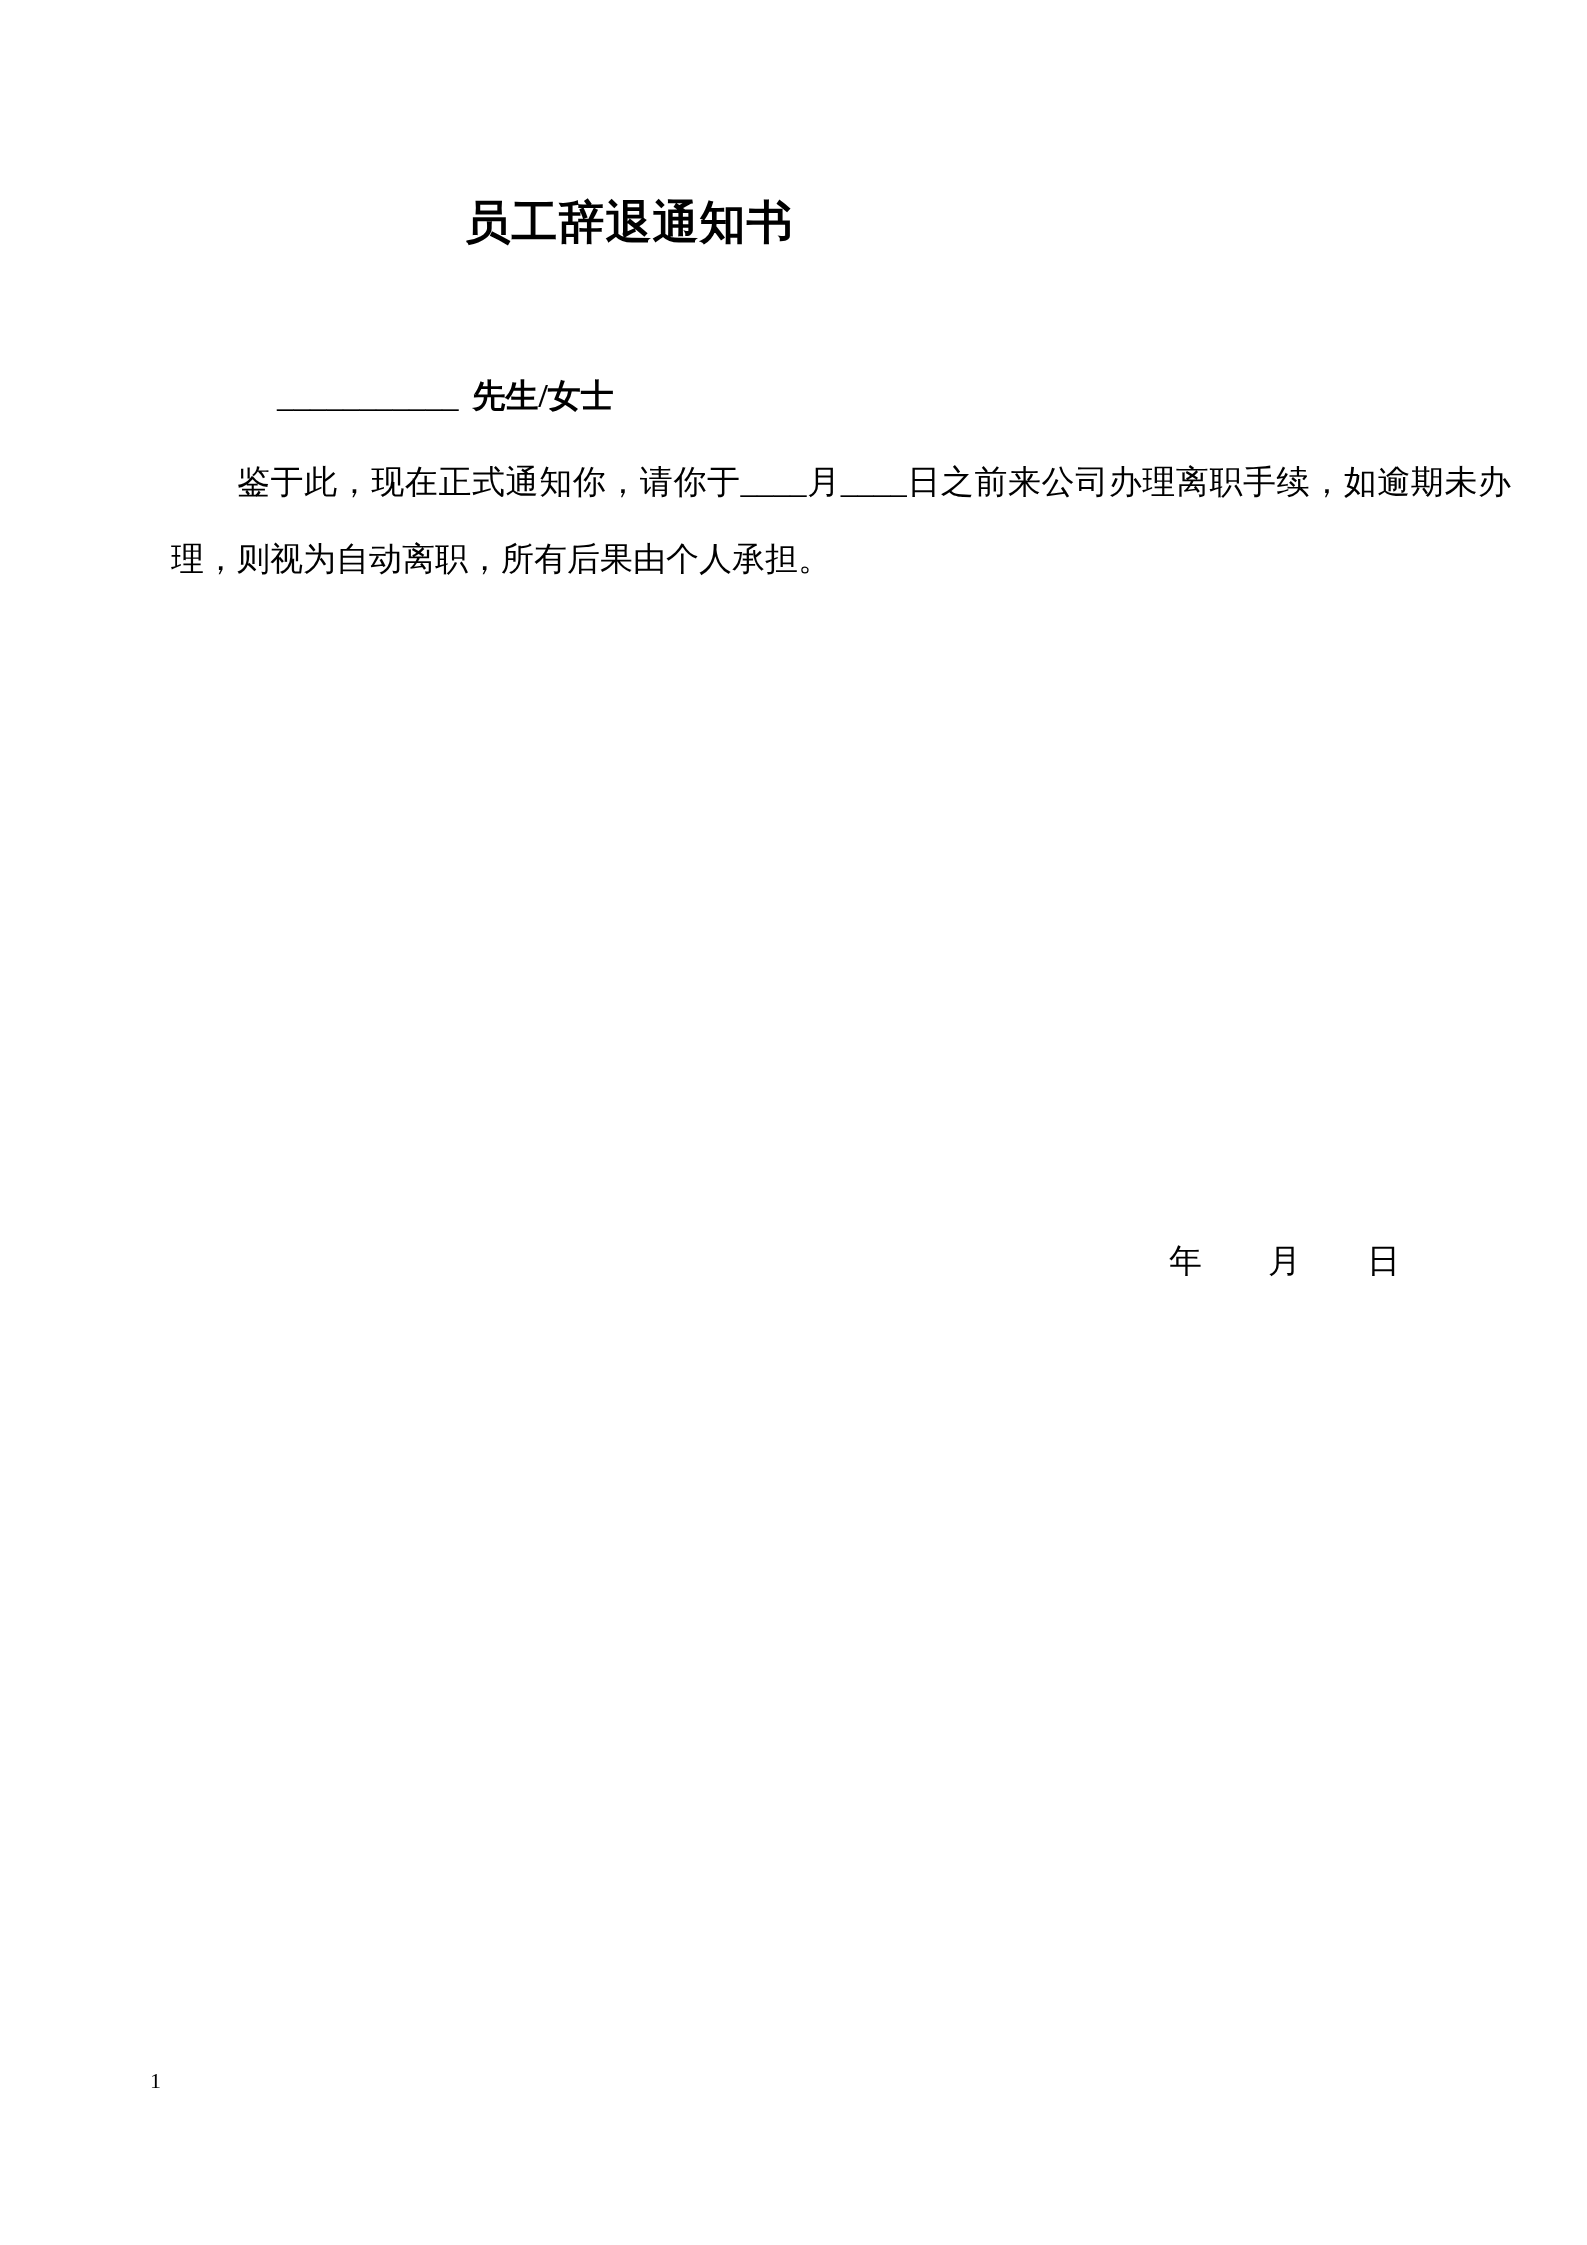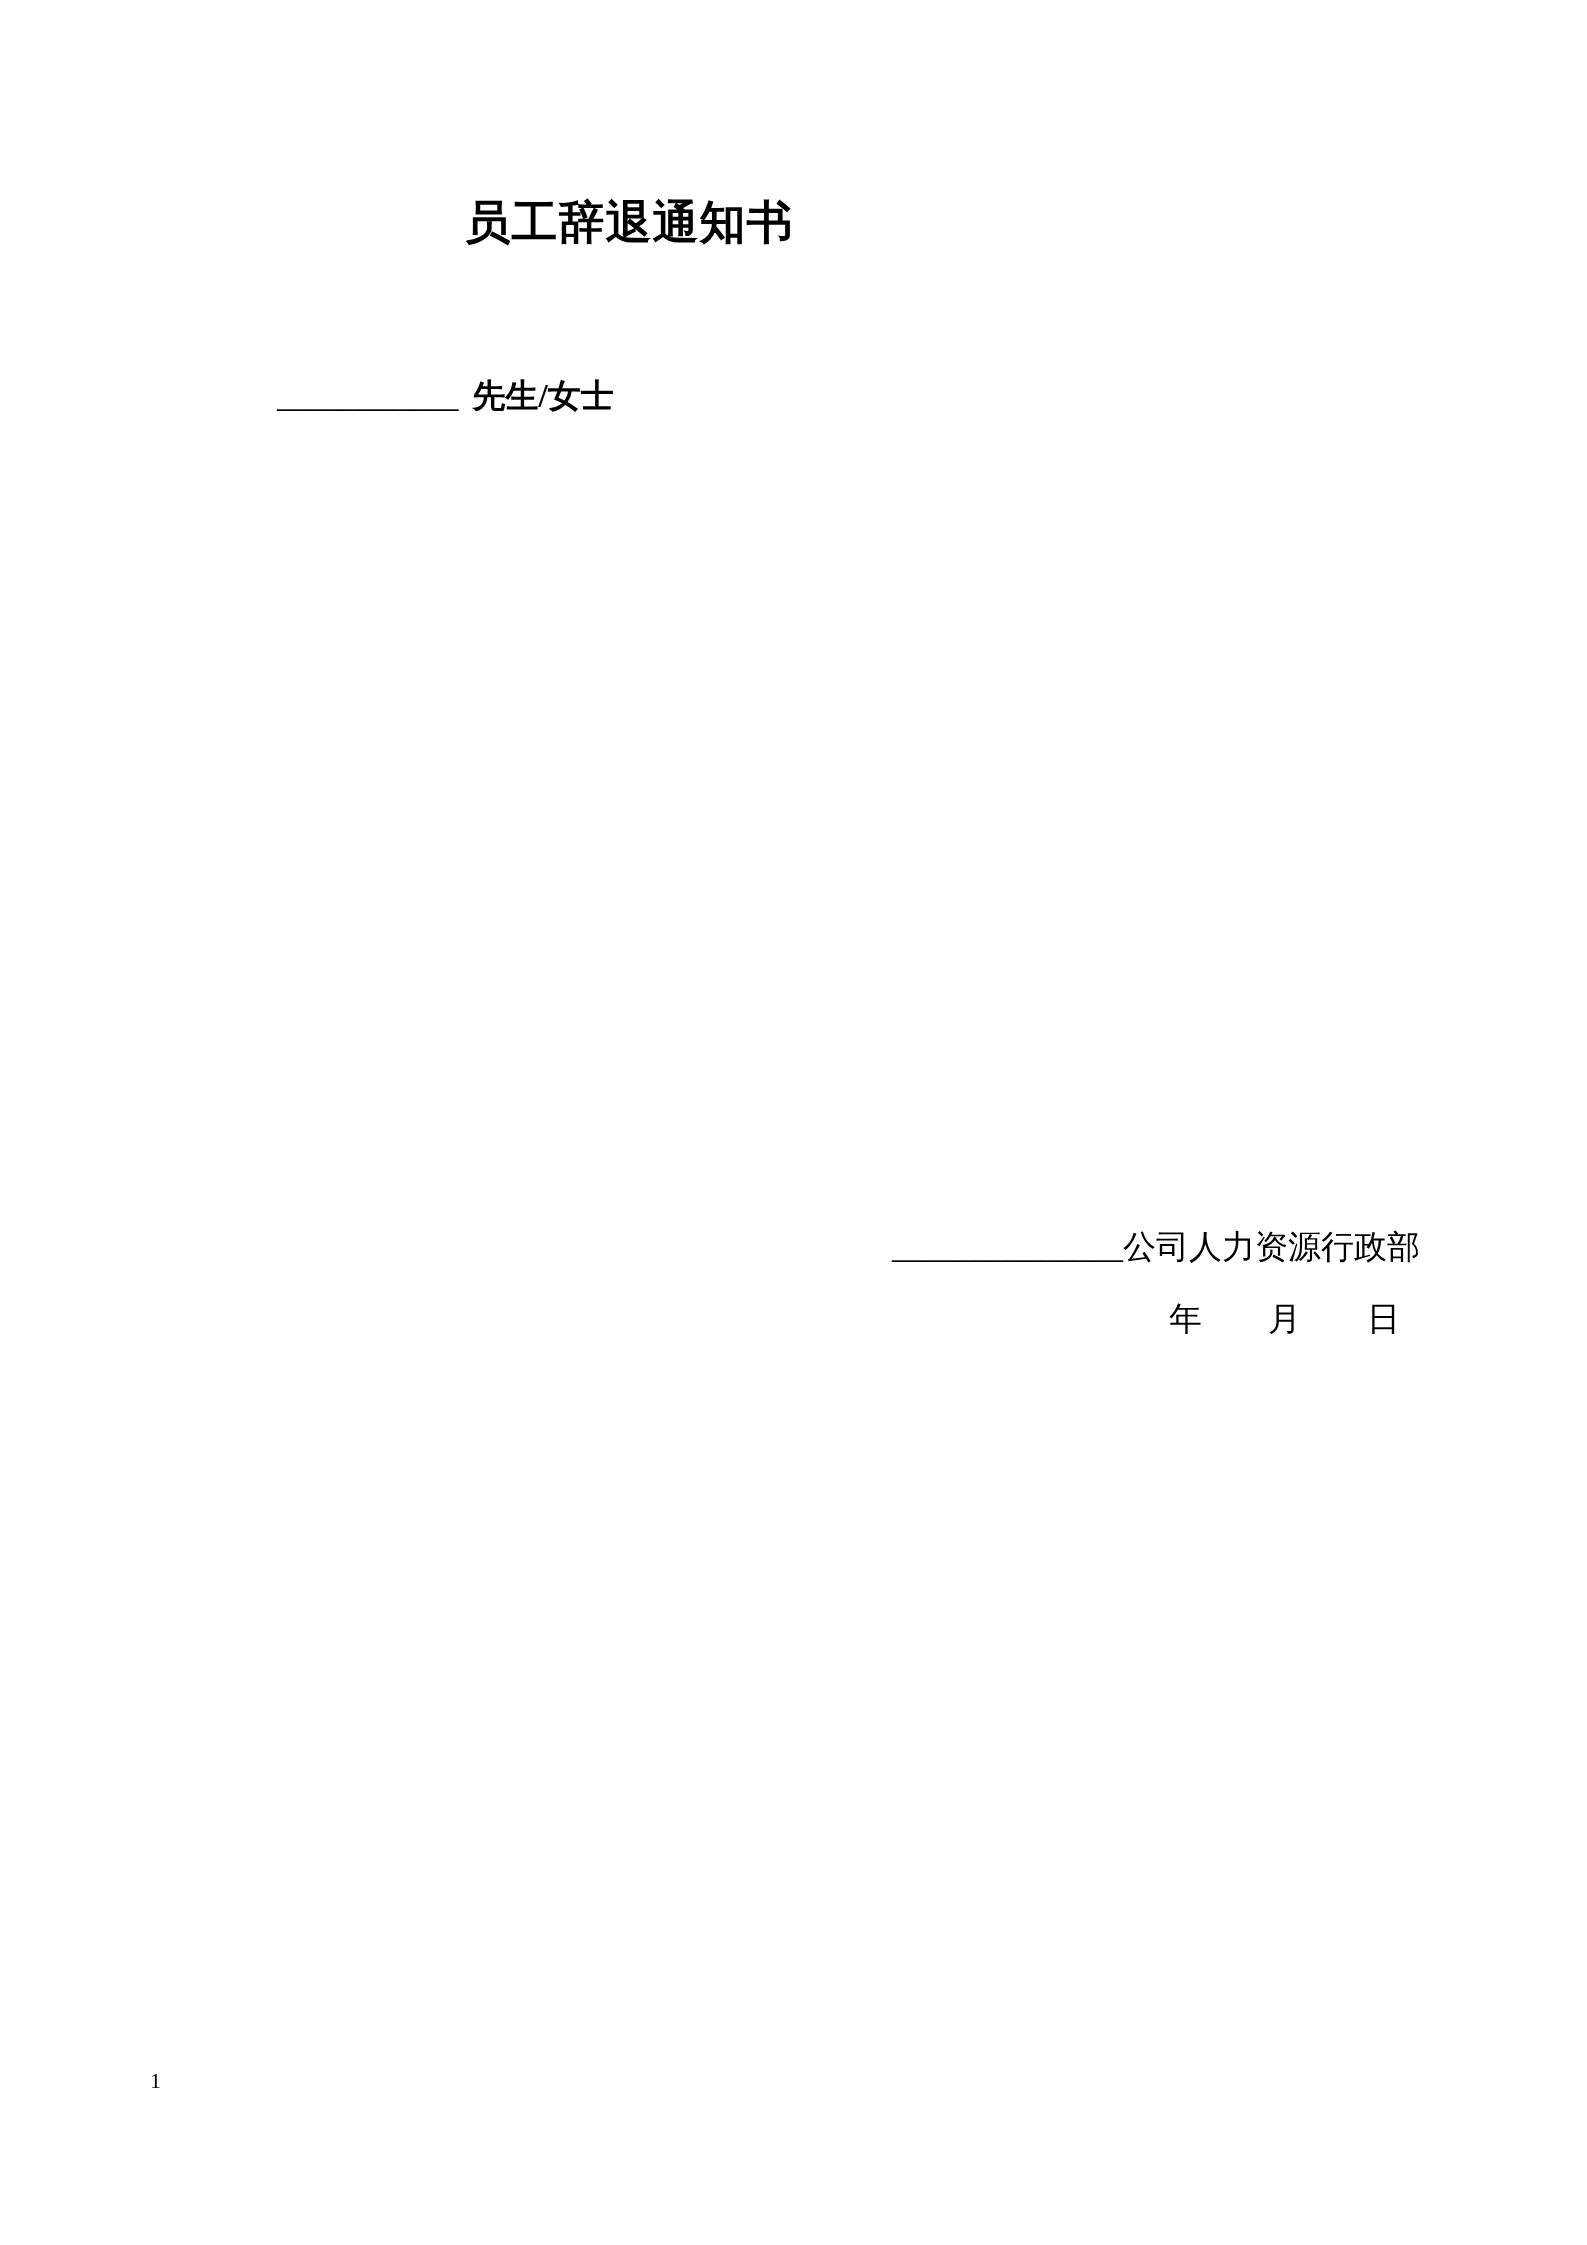--- a/index.html
+++ b/index.html
@@ -76,25 +76,23 @@
   <h1 class="title">员工辞退通知书</h1>
 
   <div class="doc-body">
 
     <p class="salutation">
       <span class="blank">___________</span><span class="label">先生/女士</span>
     </p>
 
 
 
+    <p class="para">鉴于此，现在正式通知你，请你于____月____日之前来公司办理离职手续，如逾期未办理，则视为自动离职，所有后果由个人承担。</p>
 
   </div>
 
   <div class="signature">
-    <div class="sig-line">
-      <span>______________</span><span>公司人力资源行政部</span>
-    </div>
     <div class="date-line">年　　月　　日</div>
   </div>
 
   <div class="page-number">1</div>
 
 </div>
 
 </body></html>

